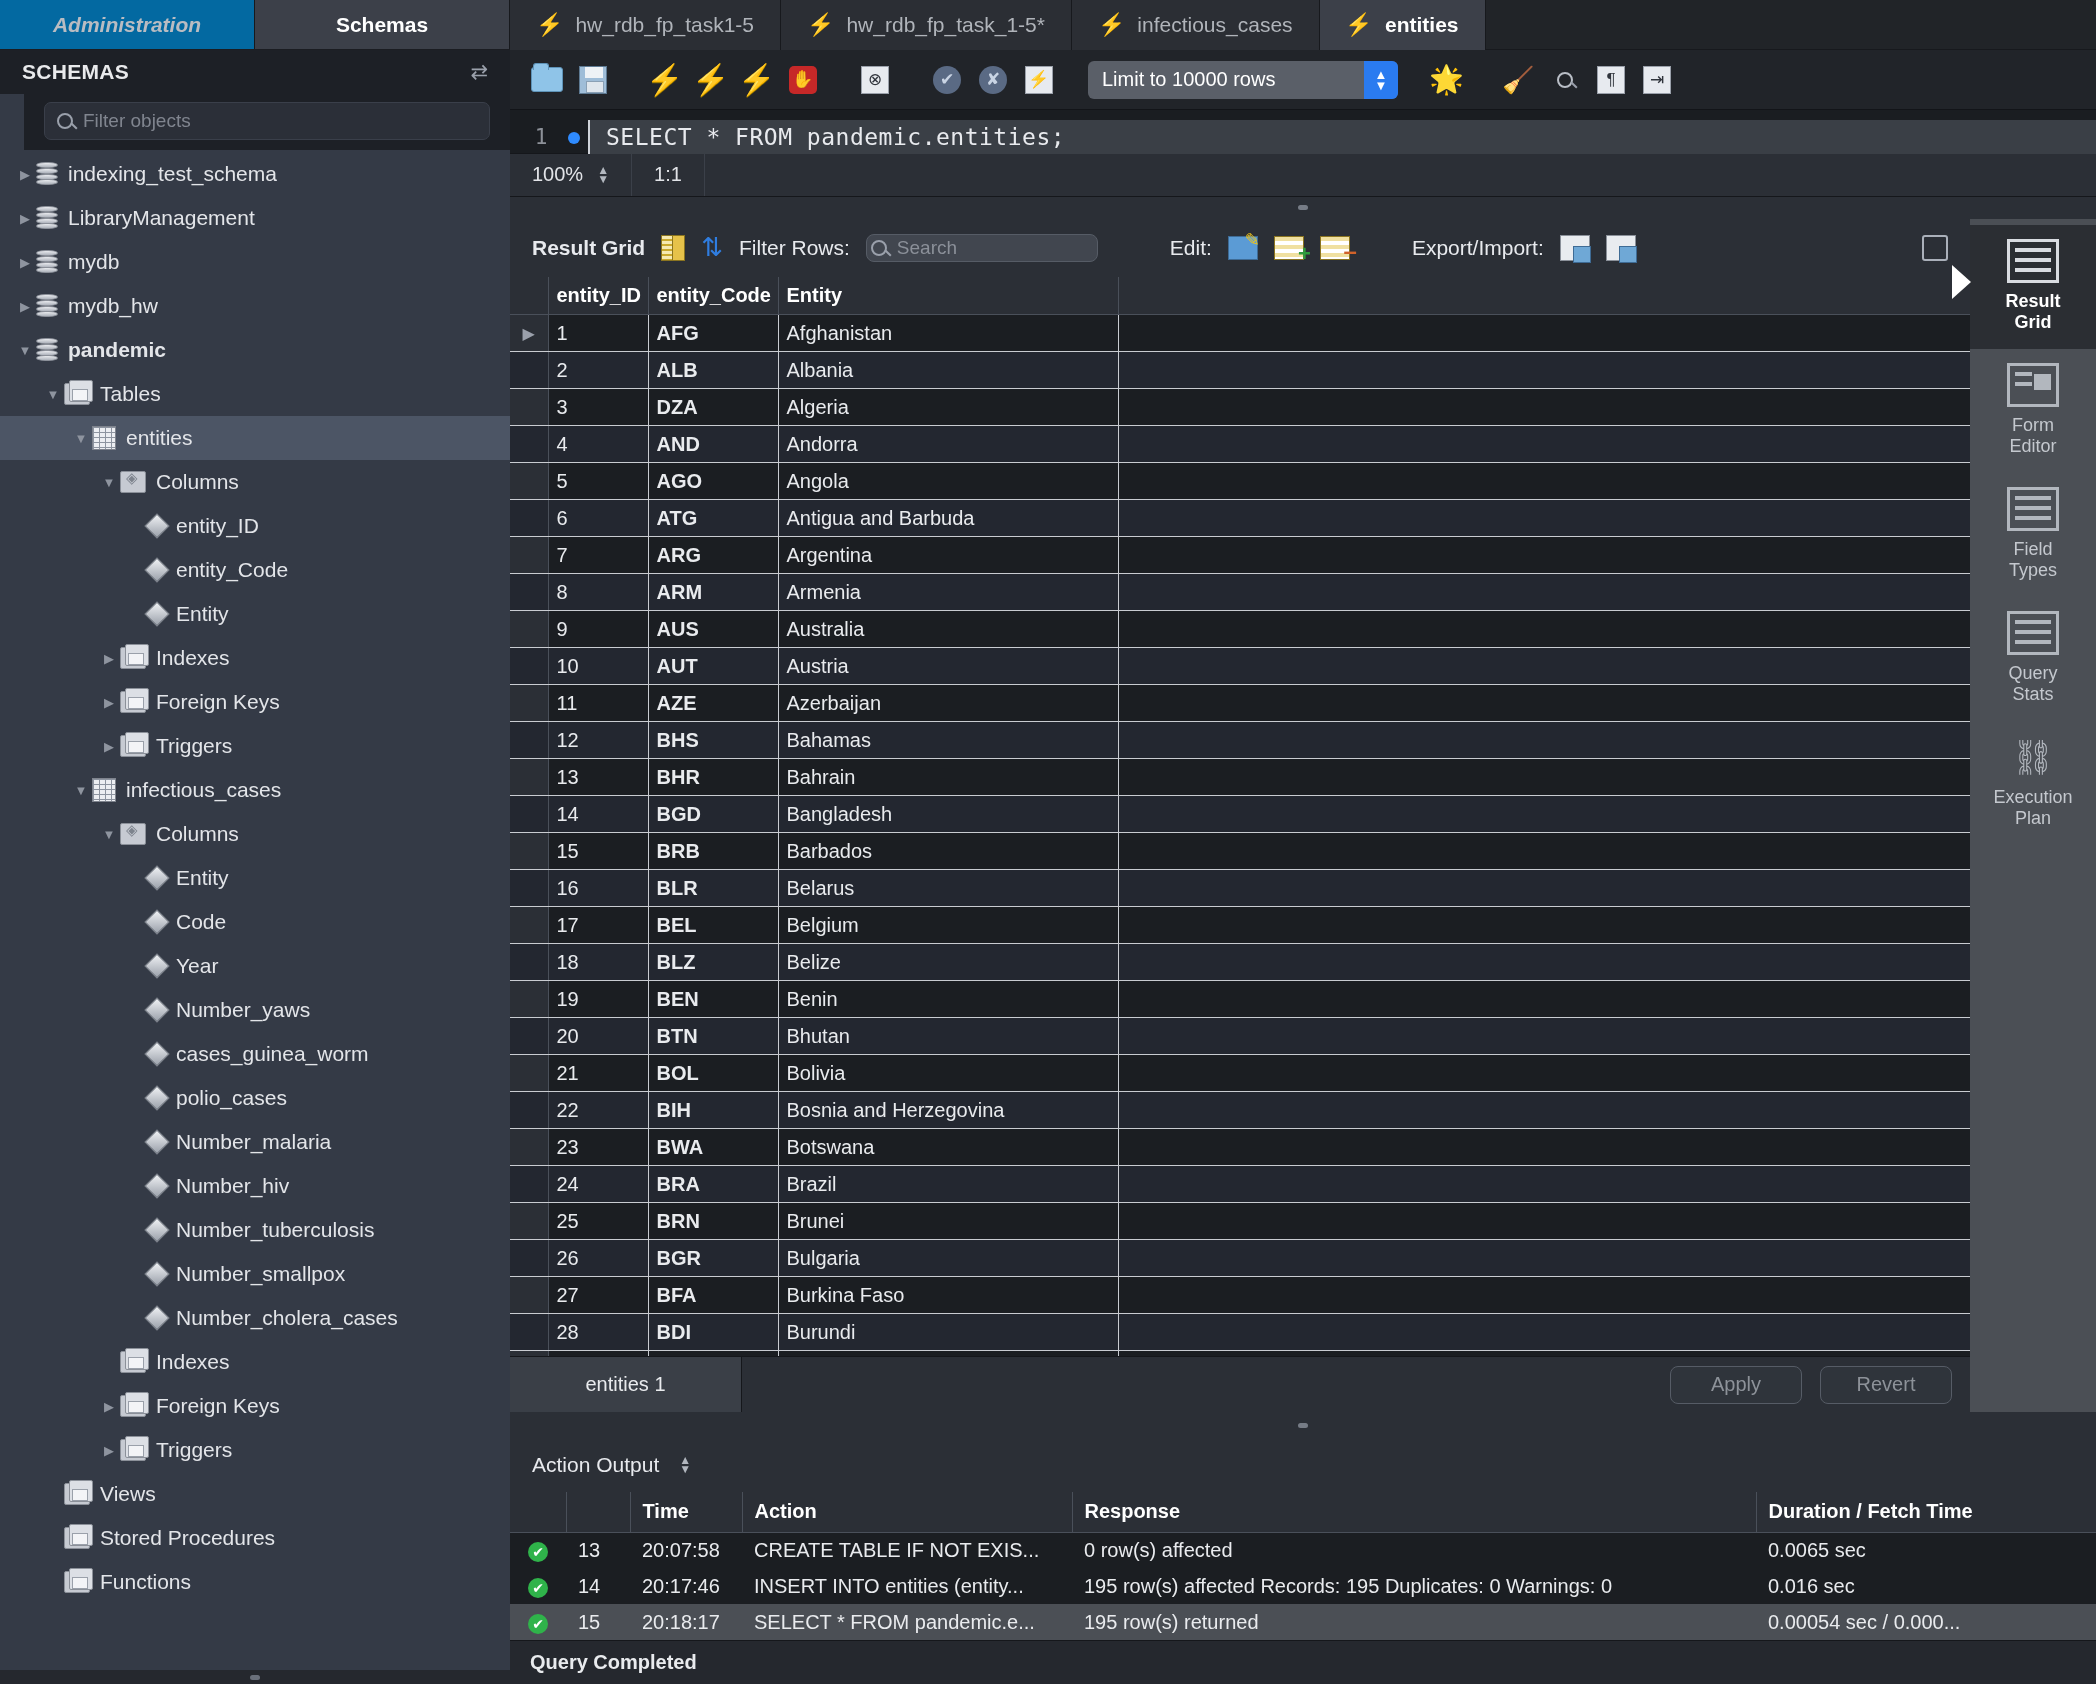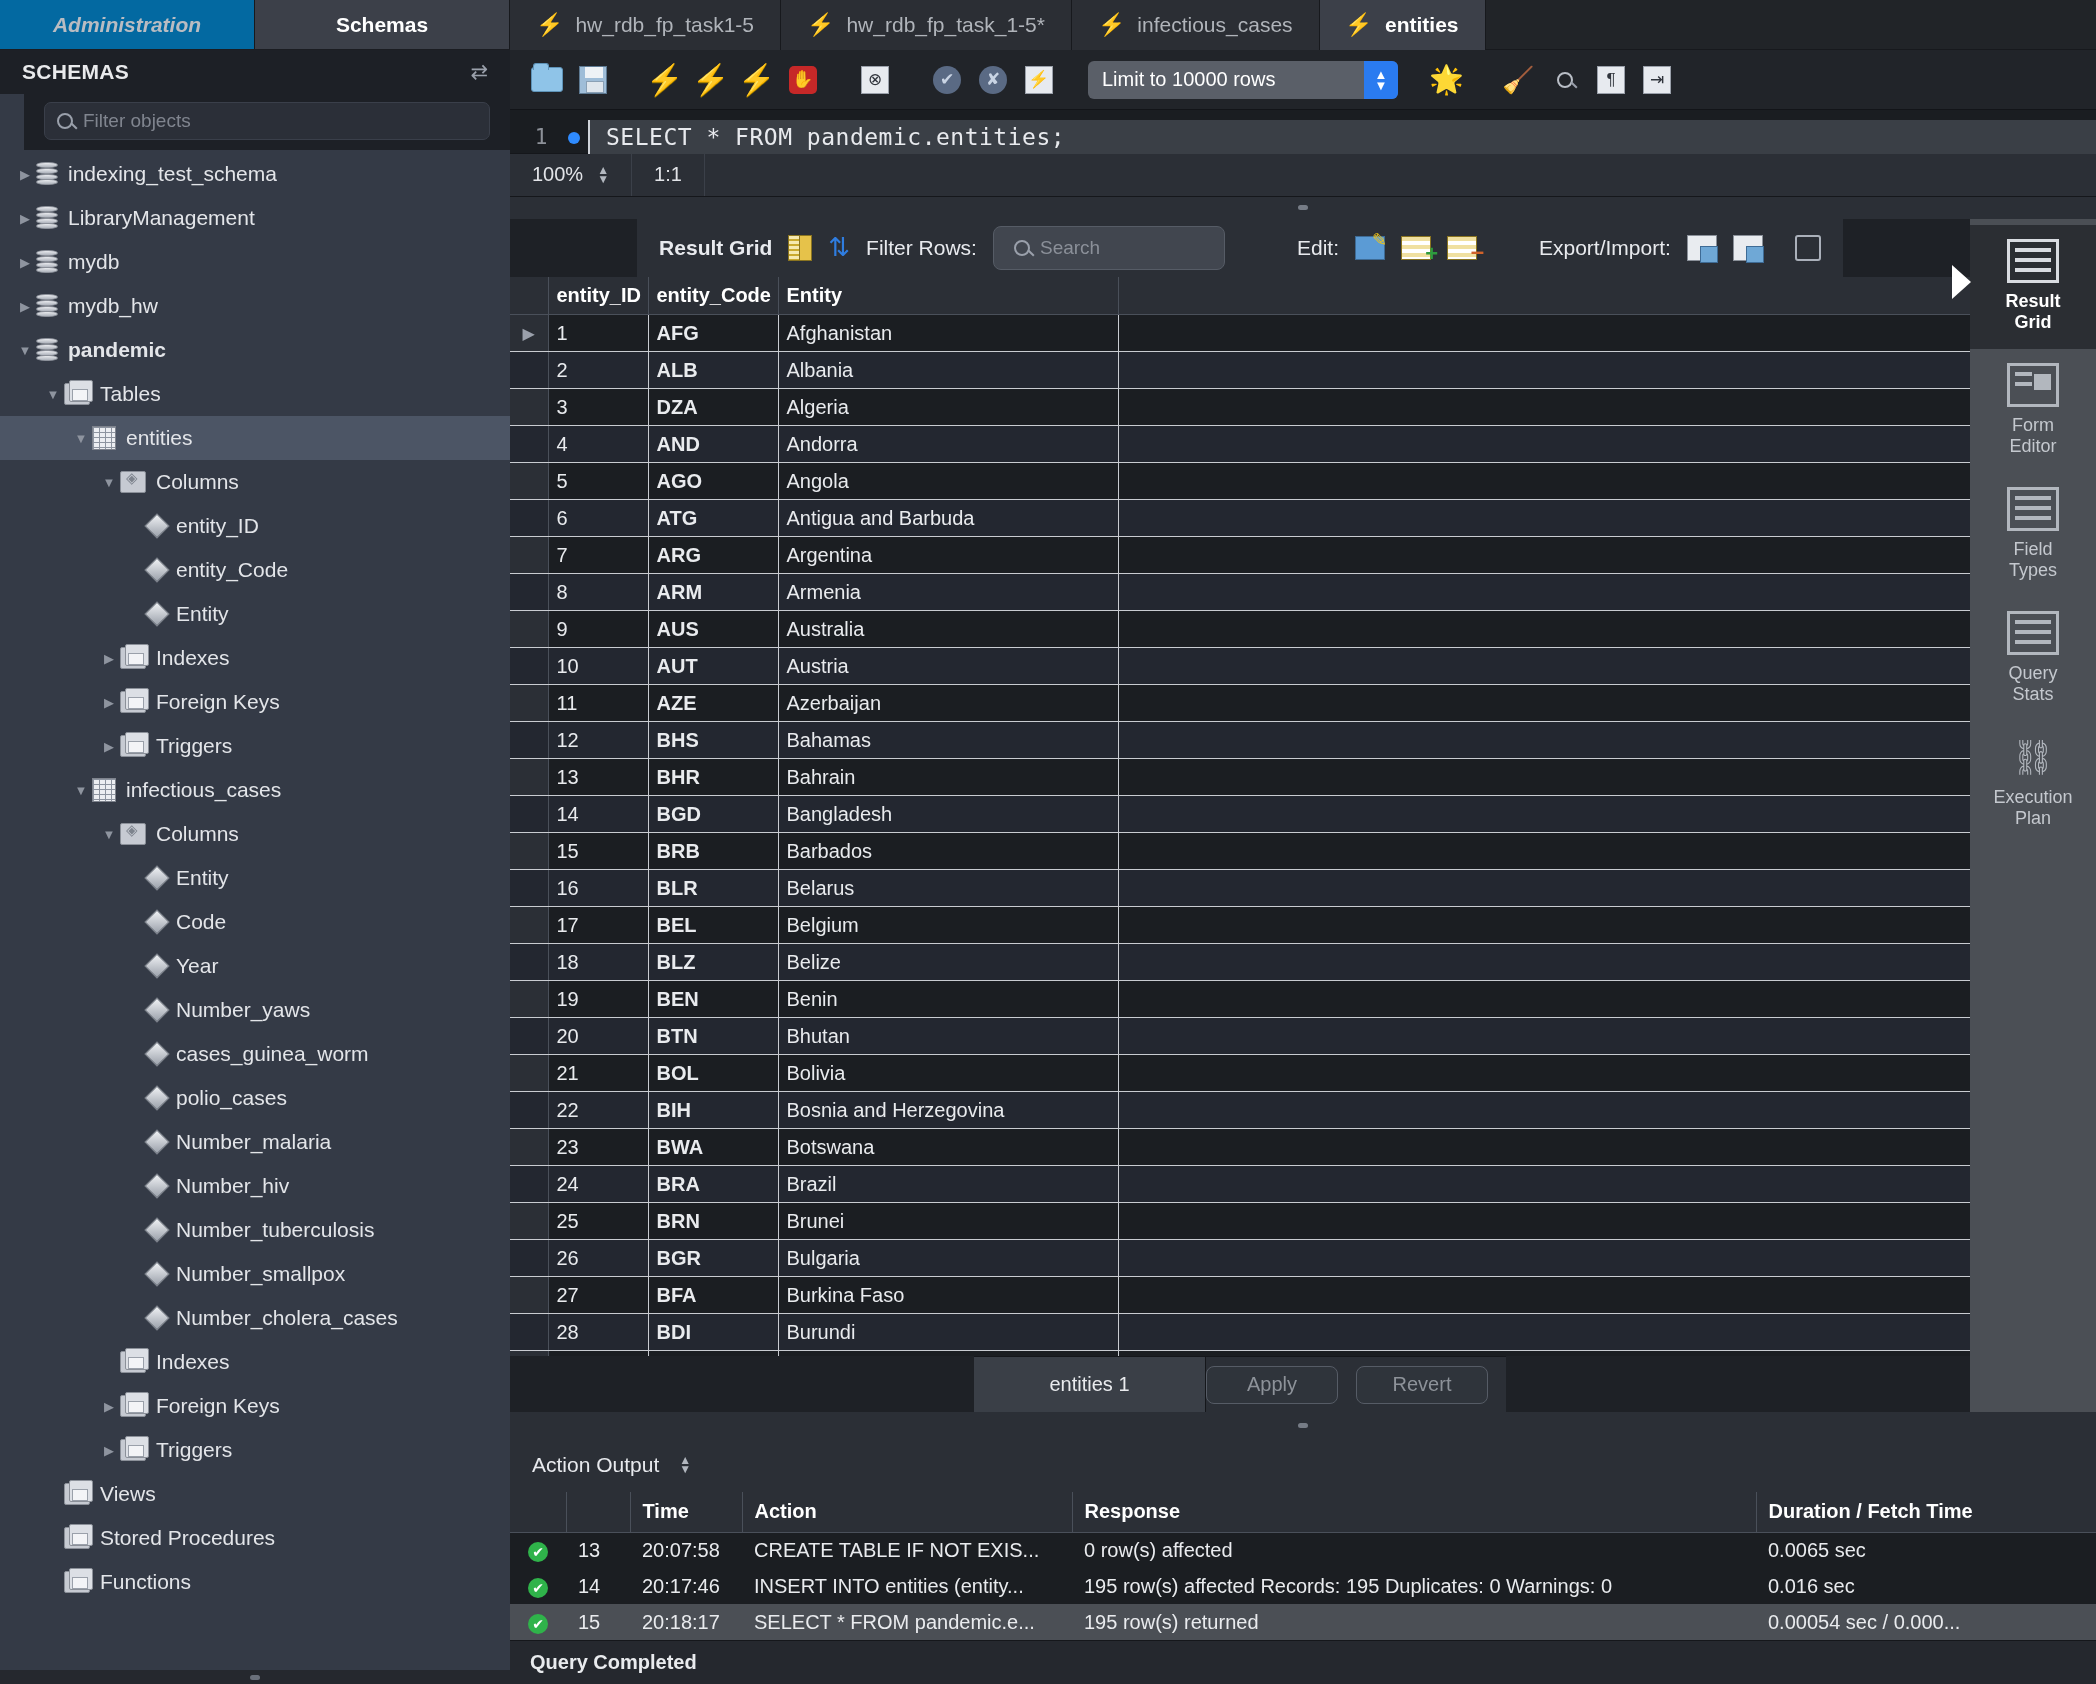--- a/index.html
+++ b/index.html
@@ -130,26 +130,26 @@
   .statusbar-mini { height: 44px; flex: 0 0 44px; background: #2b2f36; display: flex; align-items: center;
                     border-top: 1px solid #15171b; border-bottom: 1px solid #15171b; }
   .sm-cell { display: flex; align-items: center; gap: 14px; padding: 0 22px; height: 100%; color: #e2e4e8; font-size: 20px; border-right: 1px solid #3b4049; }
   .sm-stepper { display: flex; flex-direction: column; line-height: 9px; font-size: 12px; color: #b2b7bf; }
 
   
   .grid-split { height: 22px; flex: 0 0 22px; background: #2b2f36; display:flex; align-items:center; justify-content:center; }
   .grid-split .dot { width: 10px; height: 5px; border-radius: 3px; background: #767c86; }
 
   .res-area { flex: 1 1 auto; display: flex; min-height: 0; }
-  .res-left { flex: 1; display: flex; flex-direction: column; min-width: 0; align-items: center; }
+  .res-left { flex: 1; display: flex; flex-direction: column; min-width: 0; }
   .res-toolbar { height: 58px; flex: 0 0 58px; background: #2b2f36; display: flex; align-items: center; padding: 0 22px; gap: 16px; }
   .res-toolbar .lbl { font-size: 21px; color: #e8eaee; font-weight: bold; }
   .res-toolbar .lbl.norm { font-weight: normal; }
-  .search-box { width: 232px; height: 44px; background: #41464f; border: 1px solid #565c66; border-radius: 8px;
-                display: flex; align-items: center; gap: 10px; padding: 0 20px; }
+  .search-box { width: 232px; height: 28px; background: #41464f; border: 1px solid #565c66; border-radius: 8px;
+                display: flex; align-items: center; gap: 10px; padding: 0 4px; }
   .search-box input { flex:1; background: transparent; border:none; outline:none; color:#d6d9de; font-size: 19px; font-family:"Liberation Sans", sans-serif; }
   .search-box input::placeholder { color: #8b9099; }
   .sp { flex: 1; }
 
   .i-grid2 { width: 24px; height: 26px; background: #e6c24a; border:1px solid #8a7420; display:flex; }
   .i-grid2 i { display:block; width:50%; border-right:1px solid #8a7420; background: repeating-linear-gradient(#f6e9b0 0 3px, #caa92e 3px 5px); }
   .i-recycle { color: #2f7de0; font-size: 26px; }
   .i-editcell { width:30px;height:24px;background:#5b9bd5;border:1px solid #3e6b95; position:relative; }
   .i-editcell::after { content:"✎"; position:absolute; right:-3px; top:-8px; color:#f0c419; font-size:18px; }
   .i-rowplus { width:30px;height:24px;background:repeating-linear-gradient(#f0e0a0 0 4px,#fff 4px 8px);border:1px solid #8a7420; position:relative; }

